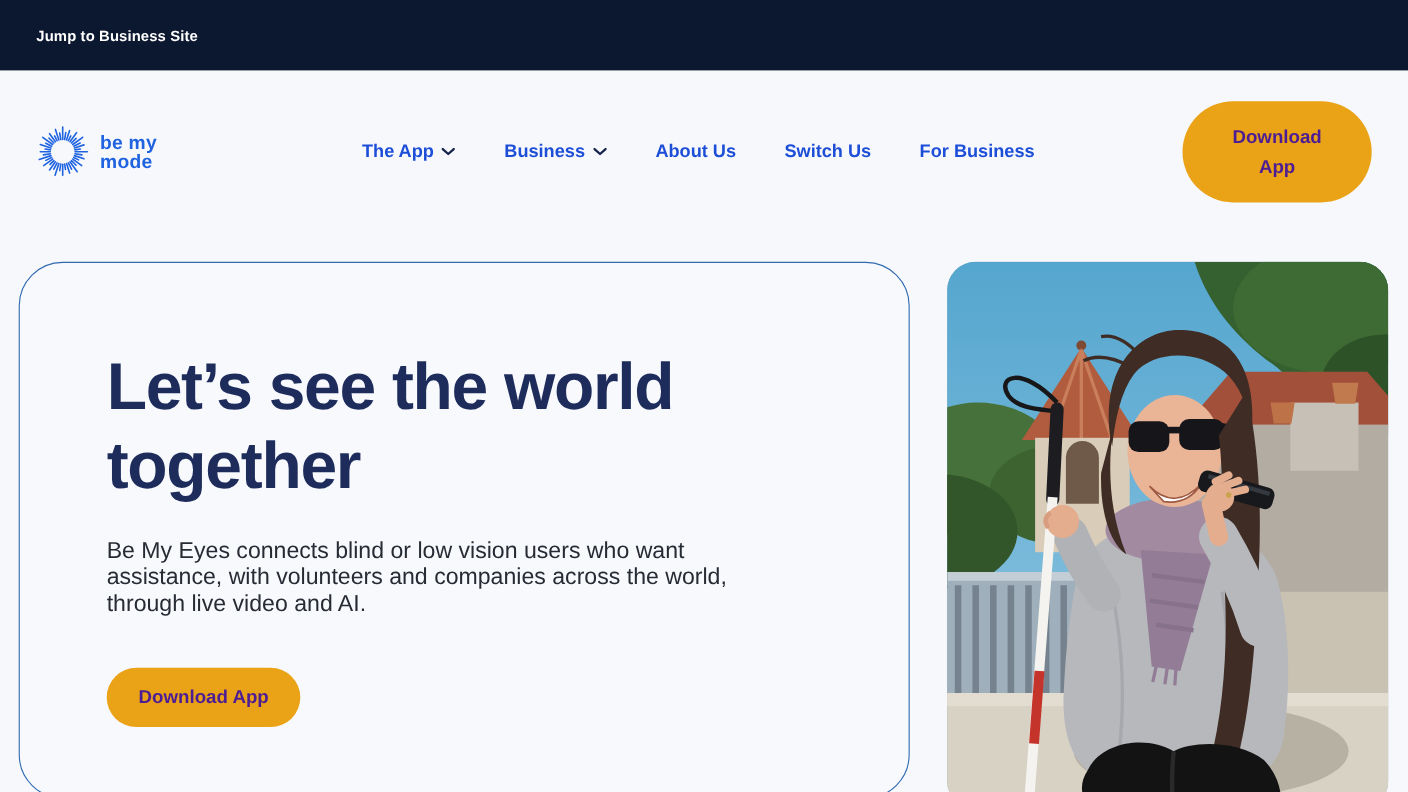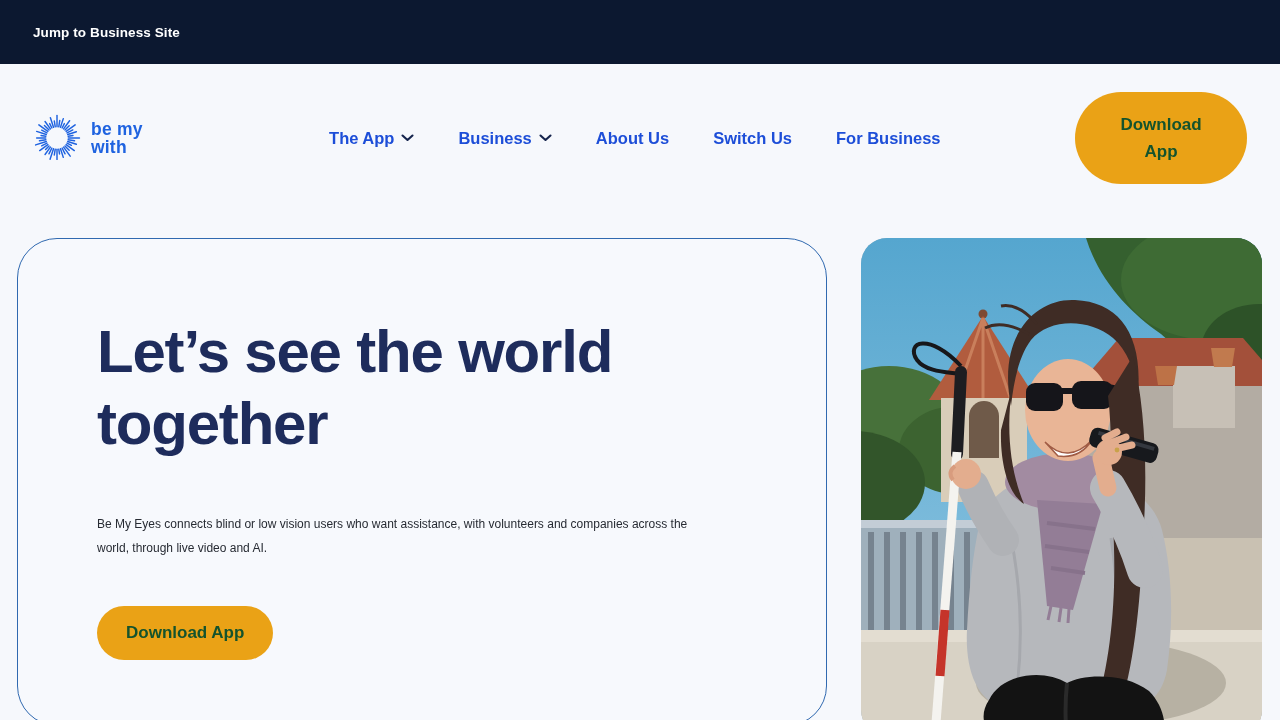--- a/index.html
+++ b/index.html
@@ -40,21 +40,21 @@
     display:flex; align-items:center; gap:44px;
     margin:0 auto; position:relative; left:26px;
   }
   .nav-item {
     display:flex; align-items:center; gap:7px;
     font-size:16.5px; font-weight:600; color:#1d4ed8;
     cursor:pointer; white-space:nowrap;
   }
   .btn-orange {
     background:#eaa216; border:none; border-radius:999px;
-    color:#14532d; font-family:inherit; font-weight:700;
+    color:#4c1d95; font-family:inherit; font-weight:700;
     cursor:pointer; text-align:center;
   }
   .header-download {
     width:172px; height:92px; font-size:17px; line-height:27px;
     padding:0 30px;
   }
   
   .hero {
     margin-top:26px;
     display:flex; align-items:flex-start;
@@ -64,22 +64,22 @@
     width:810px; height:488px;
     border:1px solid #3069b0; border-radius:40px;
     background:#f7f9fd;
     padding:77px 60px 0 79px;
   }
   .hero-heading {
     width:600px; font-size:60px; line-height:72px;
     font-weight:600; letter-spacing:-1.2px; color:#1e2c5c;
   }
   .hero-desc {
-    margin-top:52px; width:595px;
-    font-size:12px; line-height:24px; color:#272b33; font-weight:400;
+    margin-top:29px; width:595px;
+    font-size:21px; line-height:24px; color:#272b33; font-weight:400;
   }
   .hero-download {
     margin-top:46px; height:54px; padding:0 29px;
     font-size:17px; white-space:nowrap;
   }
   .hero-image {
     width:401px; height:498px;
     border-radius:26px; overflow:hidden;
     background:#9fb0bc; flex:none;
   }
@@ -133,21 +133,21 @@
         <line x1="27.90" y1="13.38" x2="30.04" y2="9.19"></line>
         <line x1="29.35" y1="14.26" x2="35.05" y2="6.42"></line>
         <line x1="30.64" y1="15.36" x2="34.67" y2="11.33"></line>
         <line x1="31.74" y1="16.65" x2="40.39" y2="10.36"></line>
         <line x1="32.62" y1="18.10" x2="38.15" y2="15.28"></line>
         <line x1="33.27" y1="19.66" x2="41.55" y2="16.97"></line>
         <line x1="33.67" y1="21.31" x2="38.31" y2="20.58"></line>
       </svg>
     <div class="logo-text">
       <div>be my</div>
-      <div>with</div>
+      <div>mode</div>
     </div>
   </div>
 
   <nav class="nav">
     <div class="nav-item">
       <span>The App</span>
       <svg width="13" height="8" viewBox="0 0 13 8">
           <path class="chev" d="M1.5,1.5 L6.5,6 L11.5,1.5"></path>
         </svg>
     </div>

